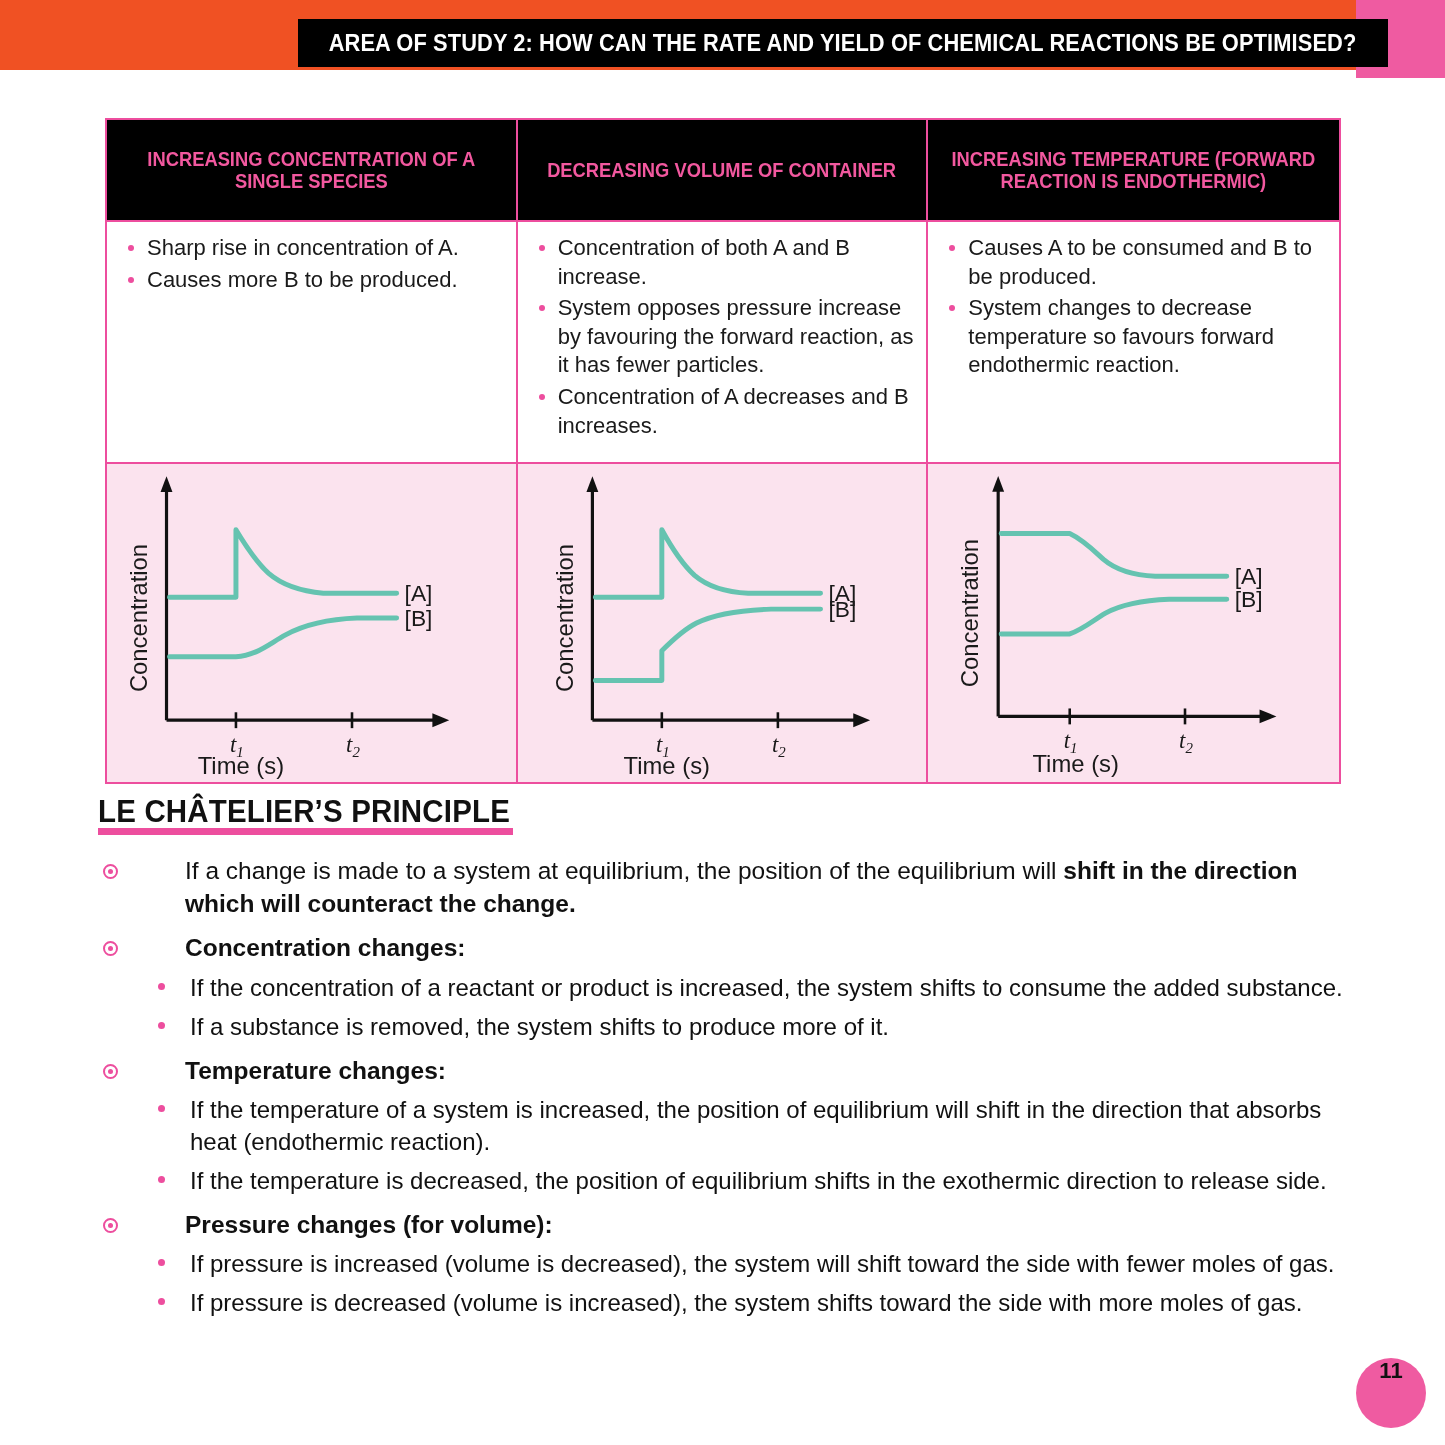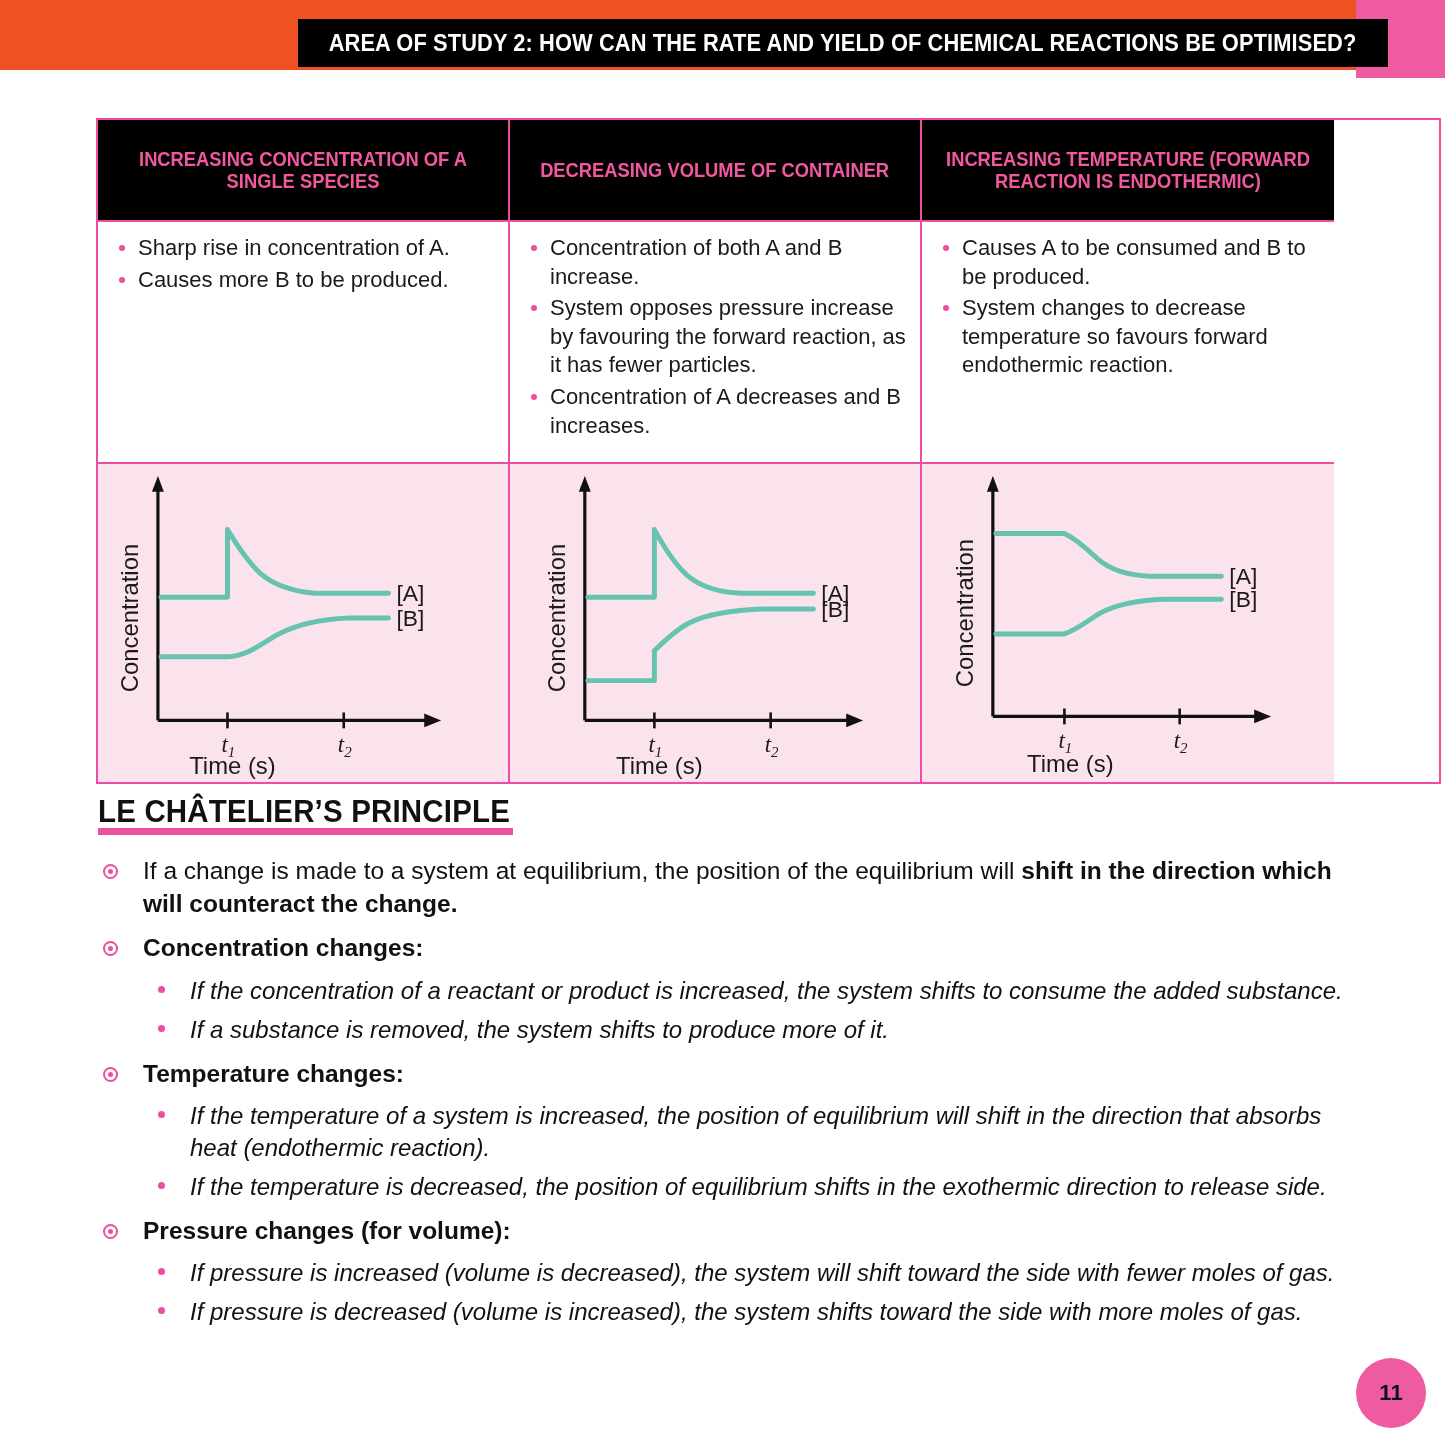--- a/index.html
+++ b/index.html
@@ -20,21 +20,21 @@
     display:flex;align-items:center;justify-content:center;
   }
   #banner-title{
     color:#ffffff;font-size:23.5px;font-weight:bold;letter-spacing:.1px;
     font-family:"Liberation Sans Narrow","Liberation Sans",sans-serif;
     transform:scaleX(.93);transform-origin:center;white-space:nowrap;
   }
 
   
   #table{
-    position:absolute;left:96px;top:118px;width:1345px;
+    position:absolute;left:105px;top:118px;width:1236px;
     border:2px solid #ED4E9E;box-sizing:border-box;
   }
   .trow{display:flex;}
   .tcell{box-sizing:border-box;}
   .hcell{
     width:412px;background:#000000;color:#F2589F;
     border-right:2px solid #ED4E9E;
     height:100px;display:flex;align-items:center;justify-content:center;text-align:center;
     padding:4px 10px;
   }
@@ -88,36 +88,37 @@
   .l1 .ring{
     position:absolute;left:5px;top:9px;width:15px;height:15px;border-radius:50%;
     border:2.6px solid #ED4E9E;box-sizing:border-box;
   }
   .l1 .ring:after{
     content:"";position:absolute;left:3px;top:3px;width:5px;height:5px;border-radius:50%;background:#ED4E9E;
   }
   .l1 > .txt{
     font-size:24.5px;line-height:1.33;color:#111;
     font-family:"Liberation Sans Narrow","Liberation Sans",sans-serif;
+    margin-left:42px;
   }
   .l1 > .txt b{font-weight:bold;}
-  .l2wrap{margin-top:10px;font-style:italic;}
+  .l2wrap{margin-top:1px;}
   .l2{position:relative;padding-left:47px;margin-top:7px;}
   .l2 .dot{
     position:absolute;left:15px;top:11px;width:7px;height:7px;border-radius:50%;background:#ED4E9E;
   }
   .l2 .txt{
     font-size:24px;line-height:1.33;color:#111;
     font-family:"Liberation Sans Narrow","Liberation Sans",sans-serif;
   }
 
   
   #page-badge{
     position:absolute;left:1356px;top:1358px;width:70px;height:70px;border-radius:50%;
-    background:#EF5BA1;display:flex;align-items:center;justify-content:center;
+    background:#EF5BA1;display:flex;align-items:flex-start;justify-content:center;
   }
   #page-badge span{
     color:#111;font-weight:bold;font-size:22px;
     font-family:"Liberation Sans Narrow","Liberation Sans",sans-serif;
   }
 
   .axlabel{font-family:"Liberation Sans",sans-serif;font-size:24px;fill:#1a1a1a;}
   .serieslabel{font-family:"Liberation Sans",sans-serif;font-size:23px;fill:#1a1a1a;}
   .ticklabel{font-family:"Liberation Serif",serif;font-style:italic;font-size:23px;fill:#1a1a1a;}
   .ticksub{font-family:"Liberation Serif",serif;font-style:italic;font-size:15px;fill:#1a1a1a;}

